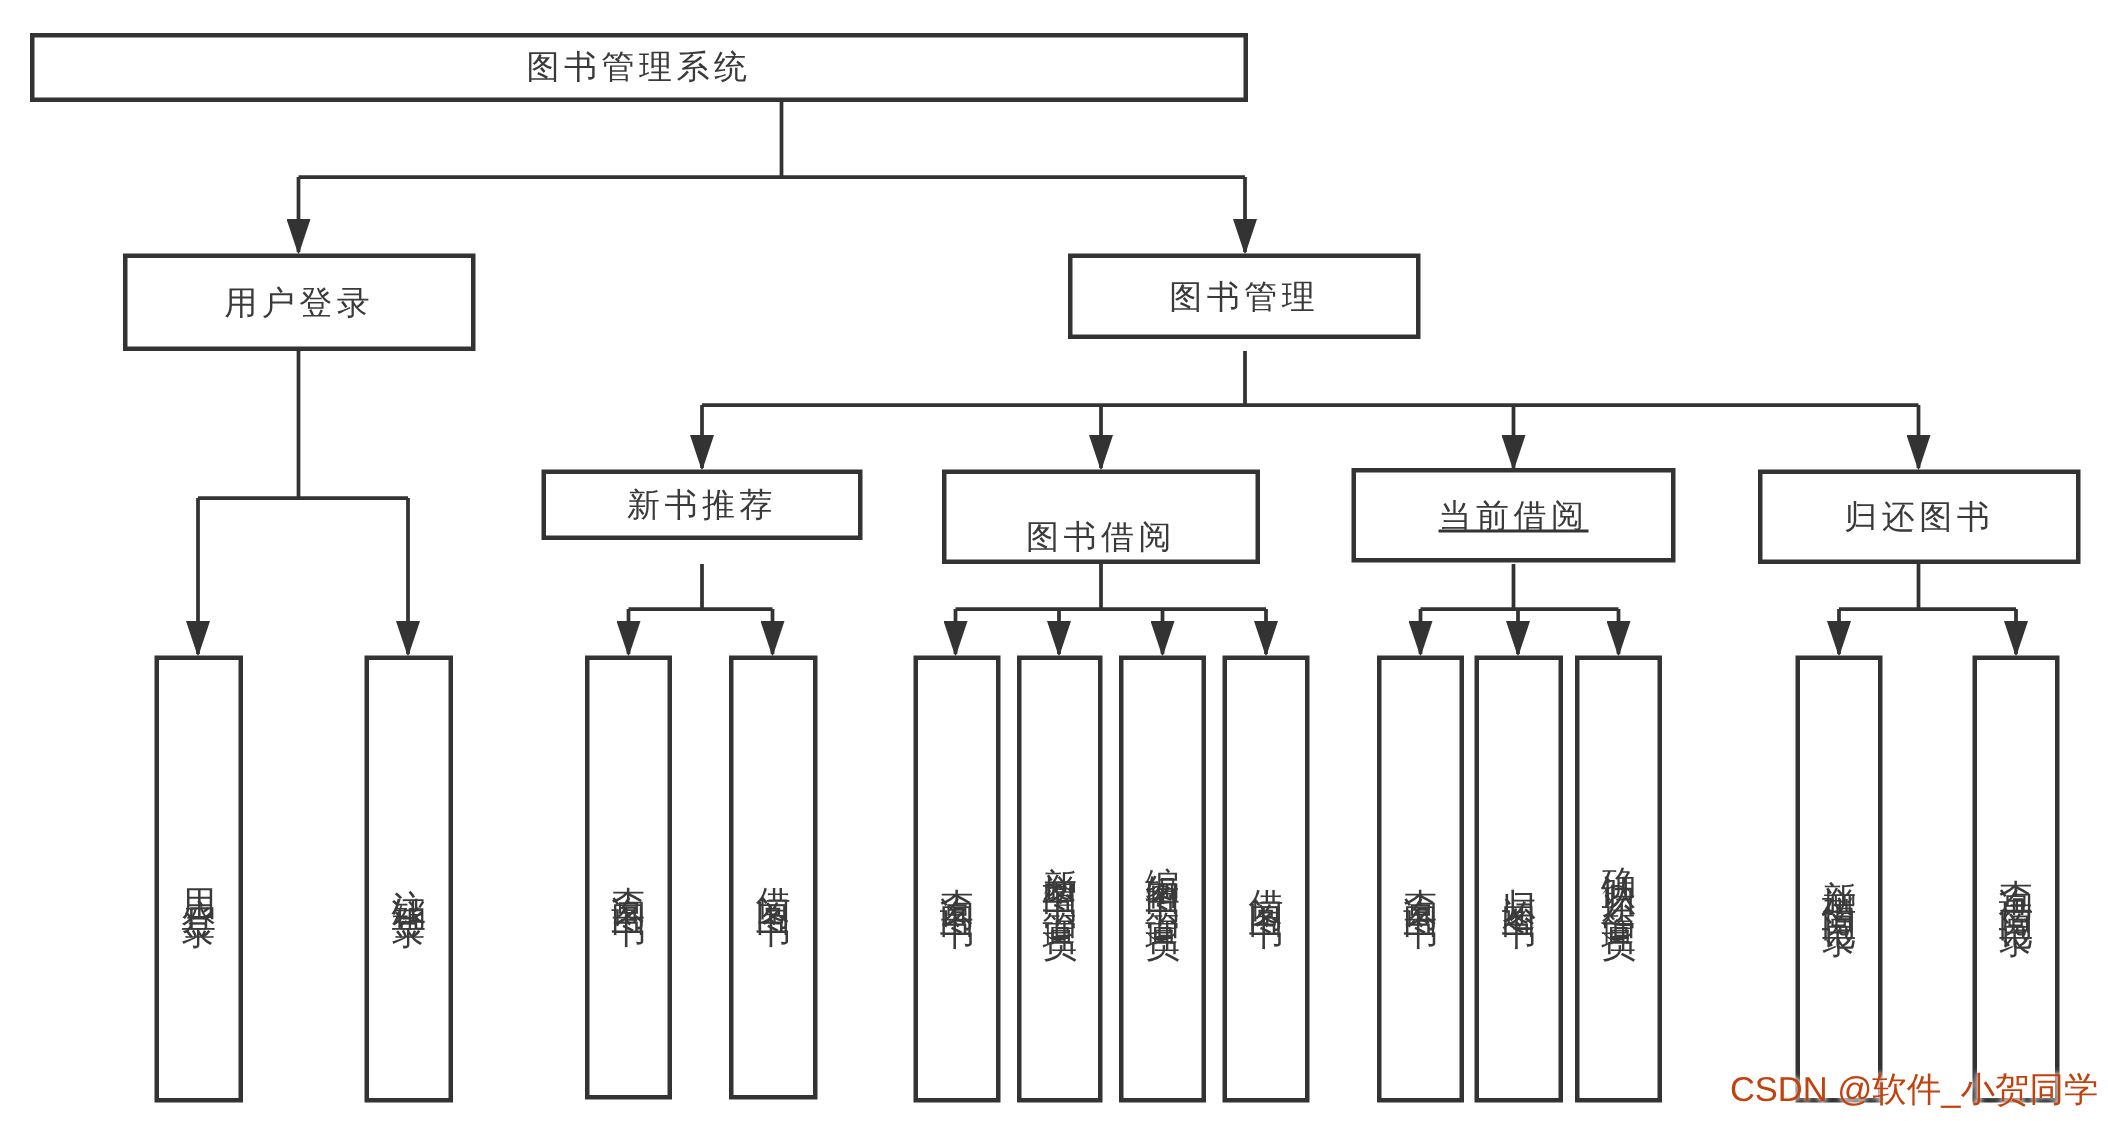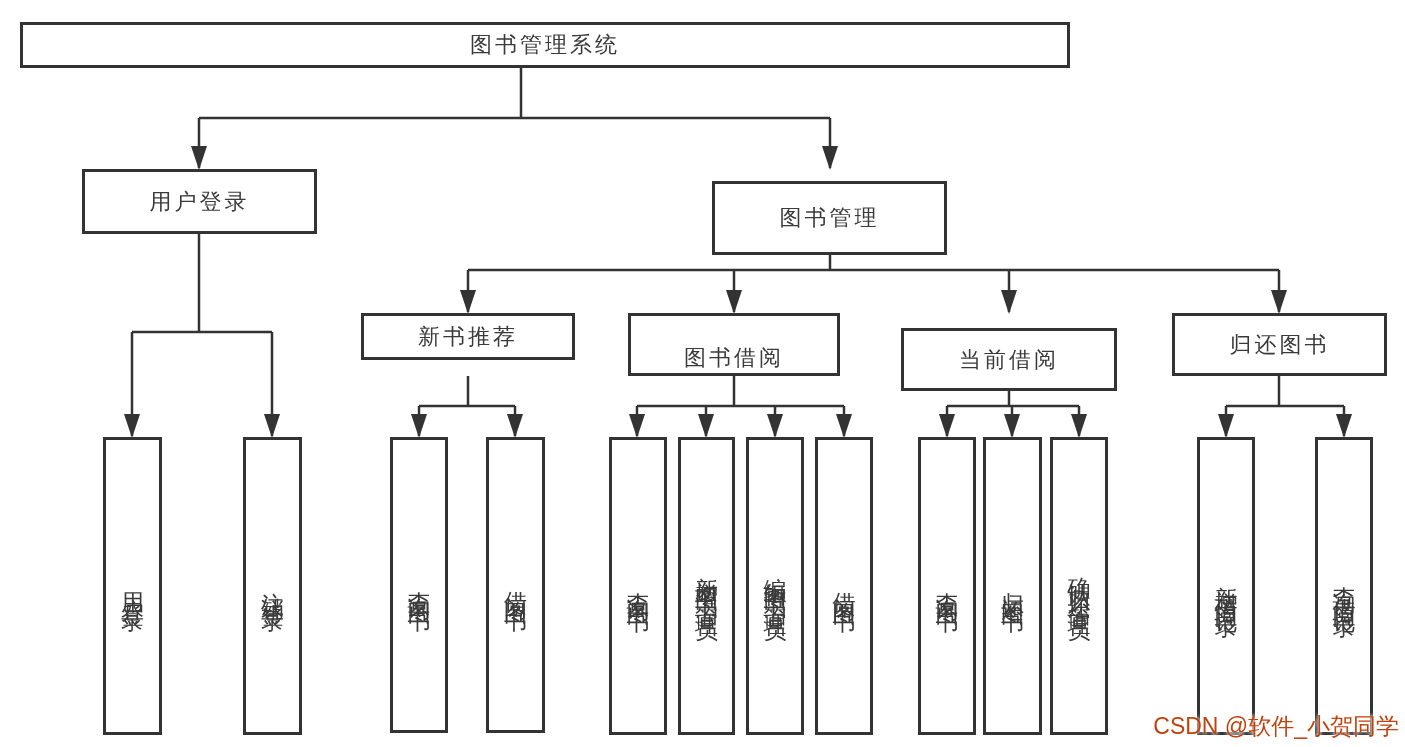--- a/index.html
+++ b/index.html
@@ -108,38 +108,38 @@
     <path class="ln" d="M947 406 V436" marker-end="url(#arw)"></path>
     <path class="ln" d="M1012 406 V436" marker-end="url(#arw)"></path>
     <path class="ln" d="M1079 406 V436" marker-end="url(#arw)"></path>
 
     <path class="ln" d="M1279 376 V406"></path>
     <path class="ln" d="M1226 406 H1344"></path>
     <path class="ln" d="M1226 406 V436" marker-end="url(#arw)"></path>
     <path class="ln" d="M1344 406 V436" marker-end="url(#arw)"></path>
   </svg>
 
-  <div class="box hbox" style="left:20px; top:22px; width:1050px; height:46px;font-family:Liberation Serif, serif;">
+  <div class="box hbox" style="left:20px; top:22px; width:812px; height:46px;font-family:Liberation Serif, serif;">
     <span>图书管理系统</span>
   </div>
 
   <div class="box hbox" style="left:82px; top:169px; width:235px; height:65px;">
     <span>用户登录</span>
   </div>
-  <div class="box hbox" style="left:712px; top:181px; width:235px; height:74px;">
+  <div class="box hbox" style="left:712px; top:169px; width:235px; height:57px;">
     <span>图书管理</span>
   </div>
 
   <div class="box hbox" style="left:361px; top:313px; width:214px; height:47px;text-align:right;">
     <span>新书推荐</span>
   </div>
   <div class="box hbox" style="left:628px; top:313px; width:212px; height:63px;align-items:flex-end;">
     <span>图书借阅</span>
   </div>
-  <div class="box hbox" style="left:901px; top:328px; width:216px; height:63px;">
+  <div class="box hbox" style="left:901px; top:312px; width:216px; height:63px;text-decoration:underline;">
     <span>当前借阅</span>
   </div>
   <div class="box hbox" style="left:1172px; top:313px; width:215px; height:63px;">
     <span>归还图书</span>
   </div>
 
   <div class="box vbox" style="left:103px; top:437px; width:59px; height:298px;">
     <span>用户登录</span>
   </div>
   <div class="box vbox" style="left:243px; top:437px; width:59px; height:298px;">

